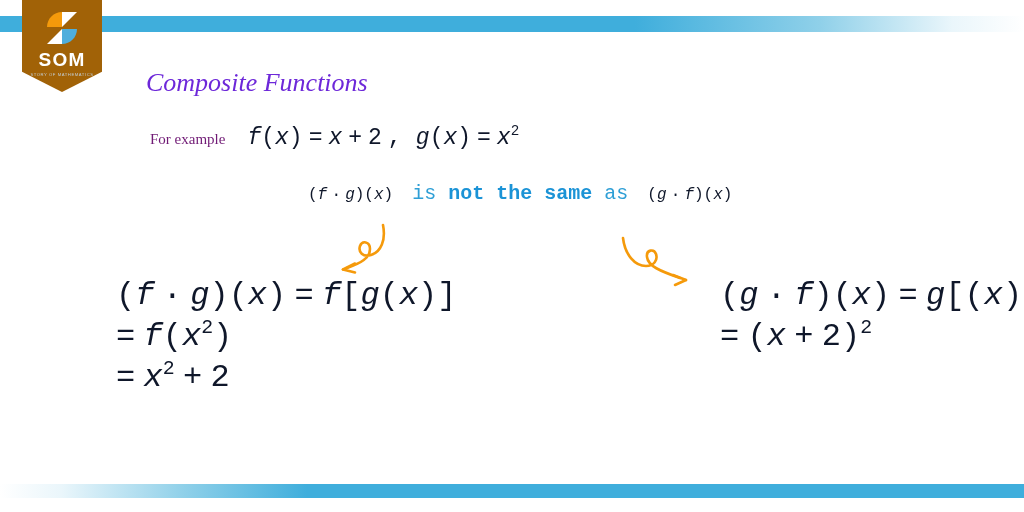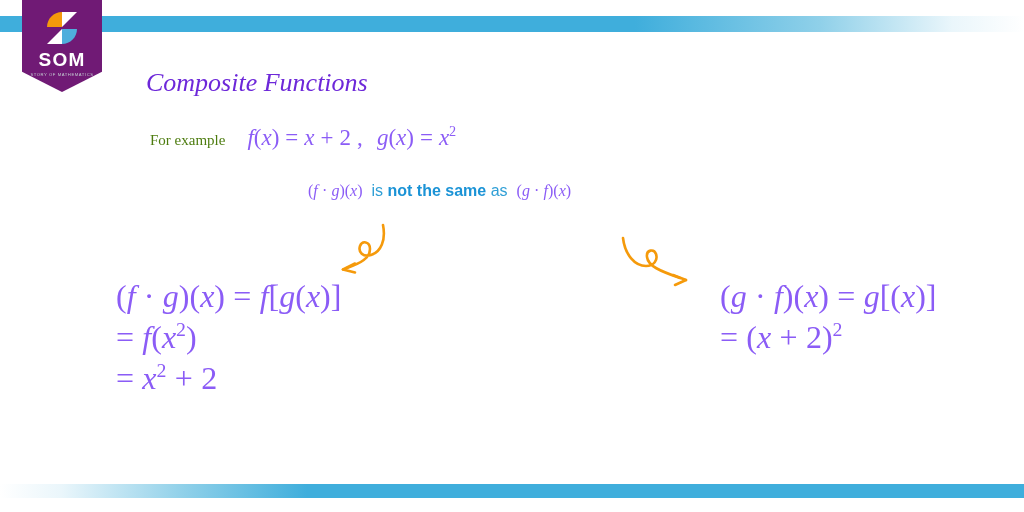--- a/index.html
+++ b/index.html
@@ -34,21 +34,21 @@
     background: linear-gradient(to right, #ffffff 0%, #eaf6fb 6%, #8fd0e9 18%, #3FAEDC 30%, #3FAEDC 100%);
   }
 
   
   .logo-banner {
     position: absolute;
     left: 22px;
     top: 0;
     width: 80px;
     height: 92px;
-    background: #701a75;
+    background: #a16207;
     -webkit-clip-path: polygon(0 0, 100% 0, 100% 78%, 50% 100%, 0 78%);
     clip-path: polygon(0 0, 100% 0, 100% 78%, 50% 100%, 0 78%);
     display: flex;
     flex-direction: column;
     align-items: center;
     justify-content: flex-start;
   }
   .logo-mark {
     margin-top: 10px;
     width: 38px;
@@ -79,23 +79,23 @@
     top: 68px;
     font-family: "Liberation Serif", serif;
     font-style: italic;
     font-size: 26px;
     color: #6d28d9;
     white-space: nowrap;
   }
 
   
   .math {
-    font-family: Liberation Serif, serif;
+    font-family: Liberation Mono, monospace;
     font-style: italic;
-    color: #8b5cf6;
+    color: #0f172a;
     white-space: nowrap;
   }
   .math .op,
   .math .paren,
   .math .num {
     font-style: normal;
   }
   .math sup {
     font-style: normal;
     font-size: 0.62em;
@@ -109,42 +109,42 @@
   .example-row {
     position: absolute;
     left: 150px;
     top: 125px;
     display: flex;
     align-items: baseline;
   }
   .example-label {
     font-family: "Liberation Serif", serif;
     font-size: 15px;
-    color: #4d7c0f;
+    color: #701a75;
     white-space: nowrap;
   }
   .example-math {
     font-size: 23px;
     margin-left: 22px;
   }
 
   
   .compare-row {
     position: absolute;
     left: 308px;
     top: 182px;
     display: flex;
     align-items: baseline;
   }
   .compare-math { font-size: 16px; }
   .compare-words {
-    font-family: Liberation Sans, sans-serif;
-    font-size: 16px;
+    font-family: Liberation Mono, monospace;
+    font-size: 20px;
     color: #2f9fd6;
-    margin: 0 9px;
+    margin: 0 19px;
     white-space: nowrap;
   }
   .compare-words b { color: #1b93d6; font-weight: bold; }
 
   
   .arrow-left  { position: absolute; left: 333px; top: 222px; }
   .arrow-right { position: absolute; left: 618px; top: 233px; }
 
   
   .deriv {

